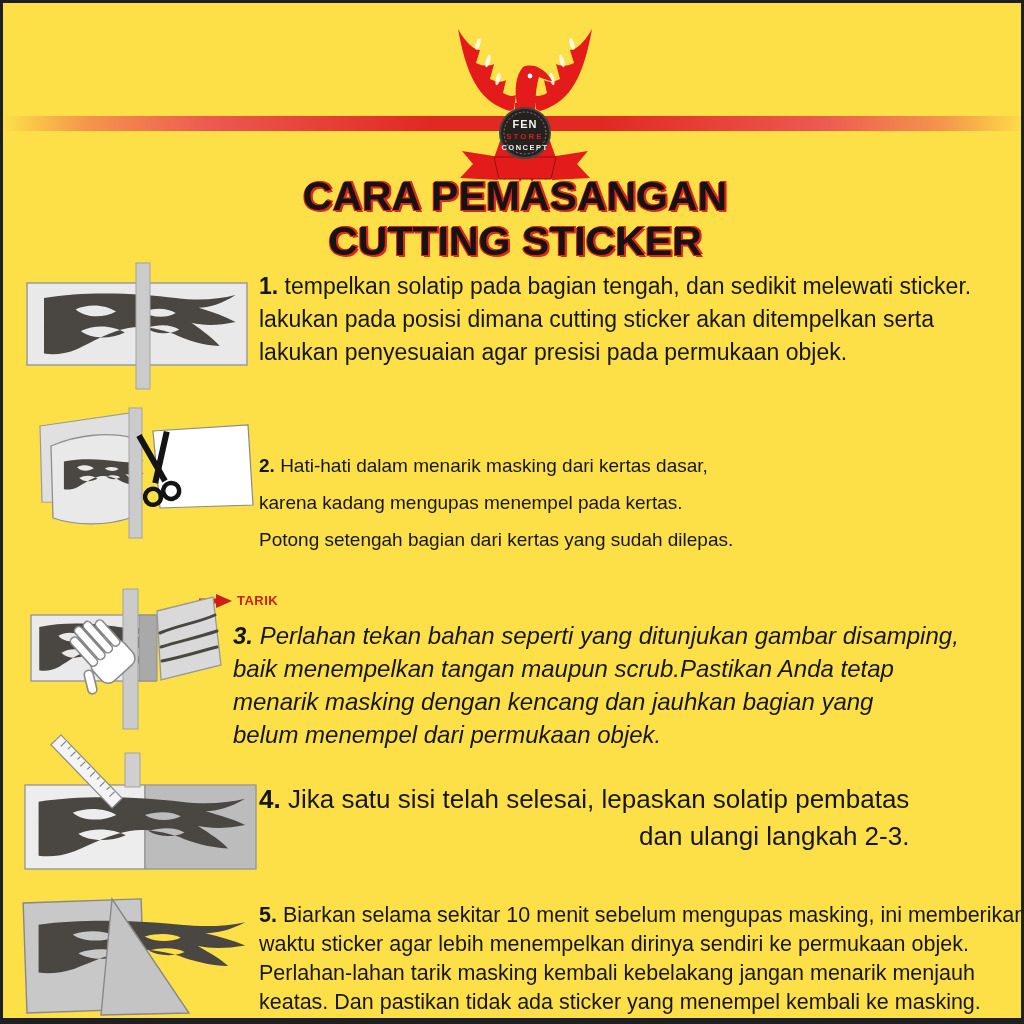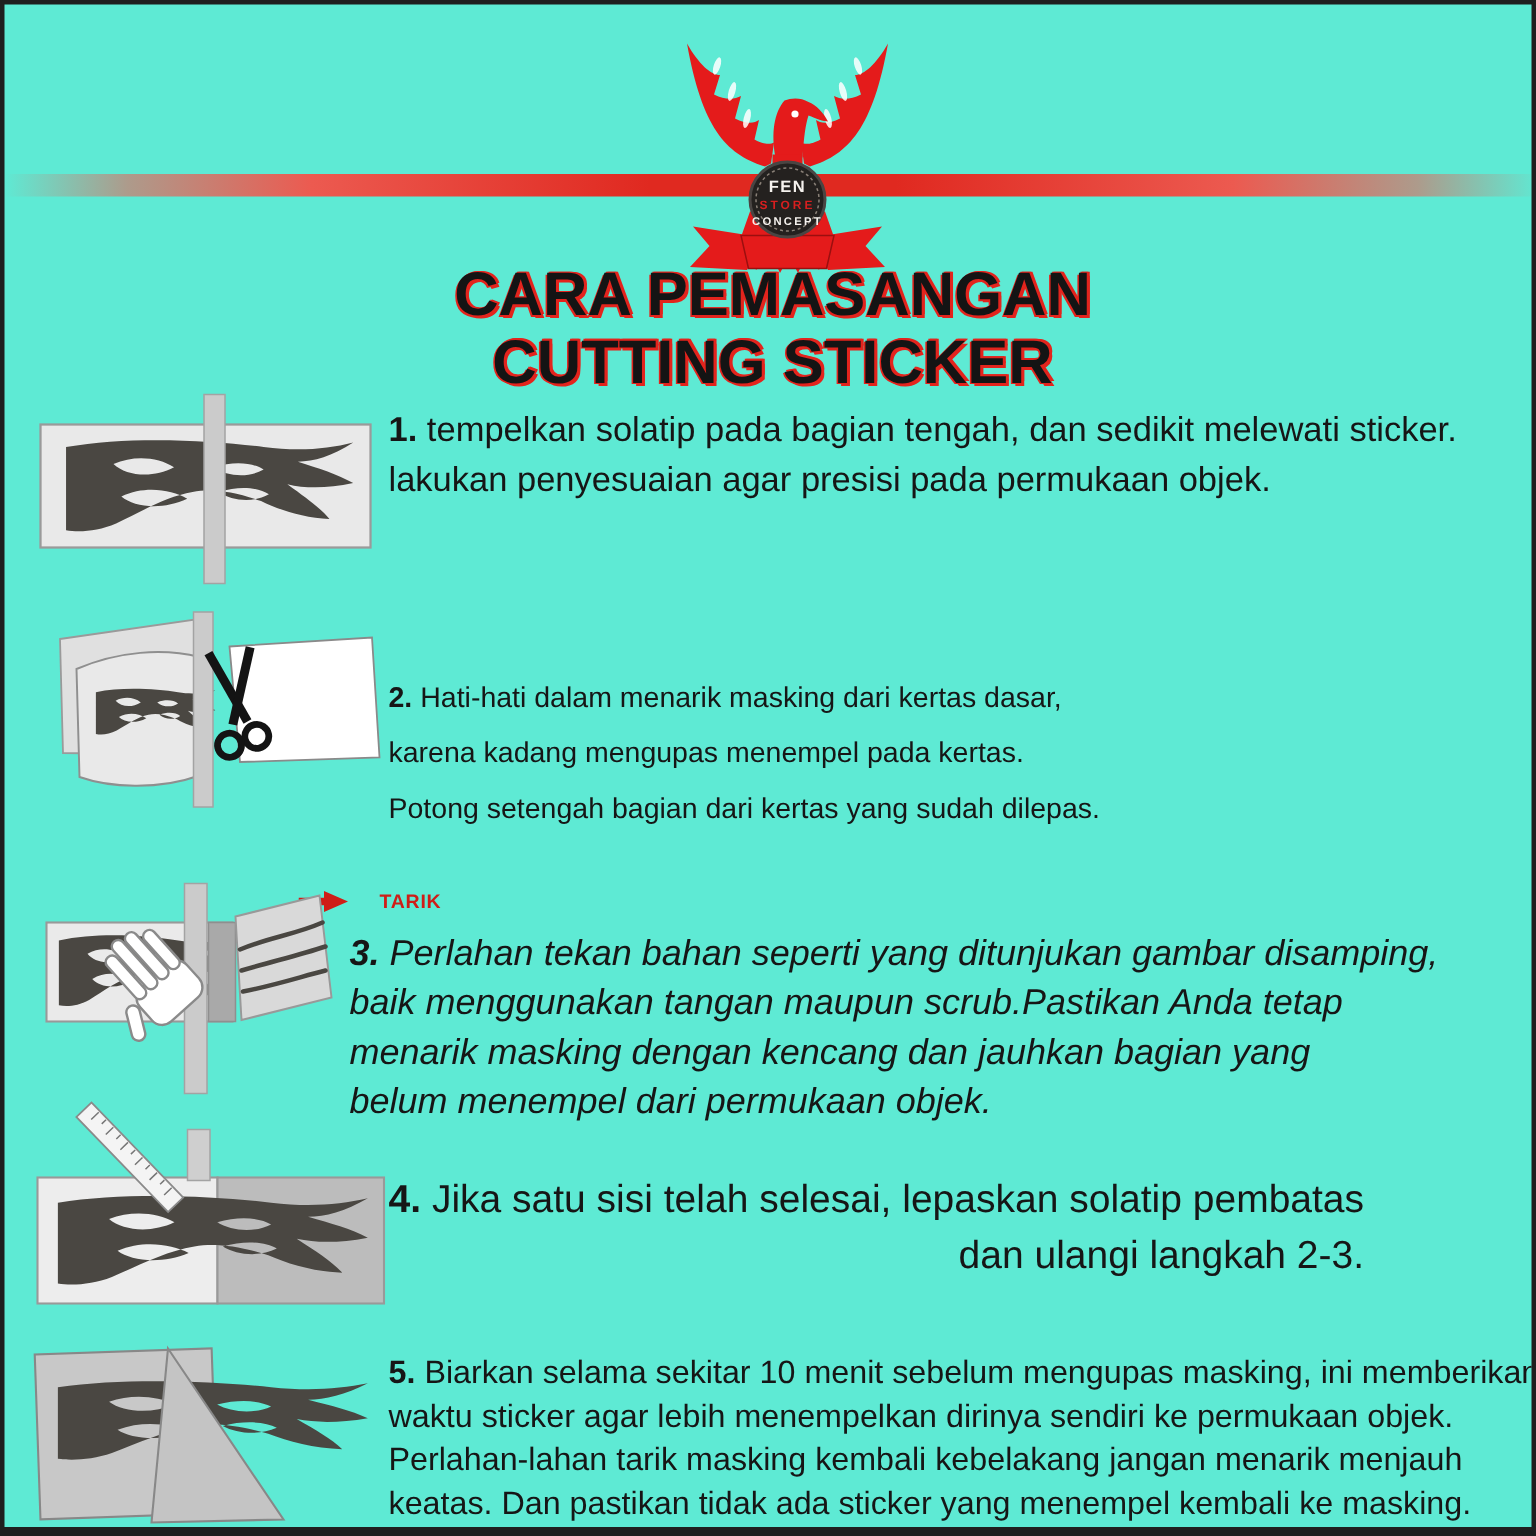--- a/index.html
+++ b/index.html
@@ -1,18 +1,18 @@
 <!DOCTYPE html>
 <html><head>
 <meta charset="utf-8">
 <style>
   html,body{margin:0;padding:0;background:#ffffff;}
   #canvas{
     position:relative;width:1024px;height:1024px;box-sizing:border-box;
-    background:#5eead4;border:3px solid #1f1f1f;border-bottom-width:6px;
+    background:#fde047;border:3px solid #1f1f1f;border-bottom-width:6px;
     overflow:hidden;font-family:"Liberation Sans",sans-serif;
   }
   
   .band{
     position:absolute;left:0;top:113px;width:1024px;height:15px;
     background:linear-gradient(90deg,
       rgba(235,60,50,0) 0%, rgba(238,90,80,.55) 8%, #ec5a50 20%,
       #e02920 42%, #e02920 58%, #ec5a50 80%, rgba(238,90,80,.55) 92%,
       rgba(235,60,50,0) 100%);
   }
@@ -27,21 +27,21 @@
   
   .step-text{position:absolute;color:#161616;white-space:nowrap;}
   .num{font-weight:bold;}
   .s1{left:256px;top:267px;font-size:23px;line-height:33px;}
   .s2{left:256px;top:444px;font-size:19px;line-height:37px;}
   .s3{left:230px;top:616px;font-size:24px;line-height:33px;font-style:italic;}
   .s4{left:256px;top:778px;font-size:26px;line-height:37px;text-align:right;}
   .s5{left:256px;top:898px;font-size:21.5px;line-height:29px;}
   .illo{position:absolute;}
   .tarik{
-    position:absolute;left:196px;top:590px;display:flex;align-items:center;gap:20px;
+    position:absolute;left:196px;top:590px;display:flex;align-items:center;gap:4px;
   }
   .tarik-label{color:#cf1d17;font-size:13px;font-weight:bold;letter-spacing:.5px;}
 </style>
 </head>
 <body>
 
 <div id="canvas">
 
   <svg width="0" height="0" style="position:absolute" aria-hidden="true">
     <defs>
@@ -106,20 +106,21 @@
     <div>CUTTING STICKER</div>
   </div>
 
   <svg class="illo" style="left:14px;top:258px" width="238" height="132" viewBox="0 0 238 132">
     <rect x="10" y="22" width="220" height="82" fill="#e9e9e9" stroke="#9a9a9a" stroke-width="1.5"></rect>
     <use href="#flame" x="20" y="28" width="202" height="72"></use>
     <rect x="119" y="2" width="14" height="126" fill="#cbcbcb" stroke="#a3a3a3" stroke-width="1"></rect>
   </svg>
   <div class="step-text s1">
     <div><span class="num">1.</span> <span>tempelkan solatip pada bagian tengah, dan sedikit melewati sticker.</span></div>
+    <div>lakukan pada posisi dimana cutting sticker akan ditempelkan serta</div>
     <div>lakukan penyesuaian agar presisi pada permukaan objek.</div>
   </div>
 
   <svg class="illo" style="left:14px;top:402px" width="245" height="168" viewBox="0 0 245 168">
     <polygon points="23,21 113,8 117,98 25,97" fill="#e0e0e0" stroke="#9a9a9a" stroke-width="1.2"></polygon>
     <path d="M34,41 C62,29 92,27 116,33 L116,112 C88,122 56,120 36,113 Z" fill="#e9e9e9" stroke="#8f8f8f" stroke-width="1.3"></path>
     <use href="#flame" x="44" y="52" width="84" height="36"></use>
     <rect x="112" y="3" width="13" height="130" fill="#cbcbcb" stroke="#a3a3a3" stroke-width="1"></rect>
     <polygon points="136,26 231,20 236,100 143,103" fill="#ffffff" stroke="#8a8a8a" stroke-width="1.2"></polygon>
     <g transform="translate(148,76) rotate(-12)" stroke="#141414" fill="none">
@@ -160,21 +161,21 @@
         <rect x="-2" y="-34" width="8.5" height="36" rx="4"></rect>
         <rect x="8" y="-39" width="8.5" height="41" rx="4"></rect>
         <rect x="18" y="-37" width="8.5" height="39" rx="4"></rect>
         <rect x="28" y="-30" width="8.5" height="32" rx="4"></rect>
         <rect x="-15" y="0" width="9" height="24" rx="4.5" transform="rotate(28 -10 6)"></rect>
       </g>
     </g>
   </svg>
   <div class="step-text s3">
     <div><span class="num">3.</span> <span>Perlahan tekan bahan seperti yang ditunjukan gambar disamping,</span></div>
-    <div>baik menggunakan tangan maupun scrub.Pastikan Anda tetap</div>
+    <div>baik menempelkan tangan maupun scrub.Pastikan Anda tetap</div>
     <div>menarik masking dengan kencang dan jauhkan bagian yang</div>
     <div>belum menempel dari permukaan objek.</div>
   </div>
 
   <svg class="illo" style="left:14px;top:730px" width="245" height="150" viewBox="0 0 245 150">
     <rect x="8" y="52" width="120" height="84" fill="#ededed" stroke="#999999" stroke-width="1.4"></rect>
     <rect x="128" y="52" width="111" height="84" fill="#bcbcbc" stroke="#999999" stroke-width="1.4"></rect>
     <use href="#flame" x="14" y="60" width="218" height="70"></use>
     <rect x="108" y="20" width="15" height="34" fill="#cfcfcf" stroke="#a3a3a3" stroke-width="1"></rect>
     <g transform="translate(44,2) rotate(46)">

